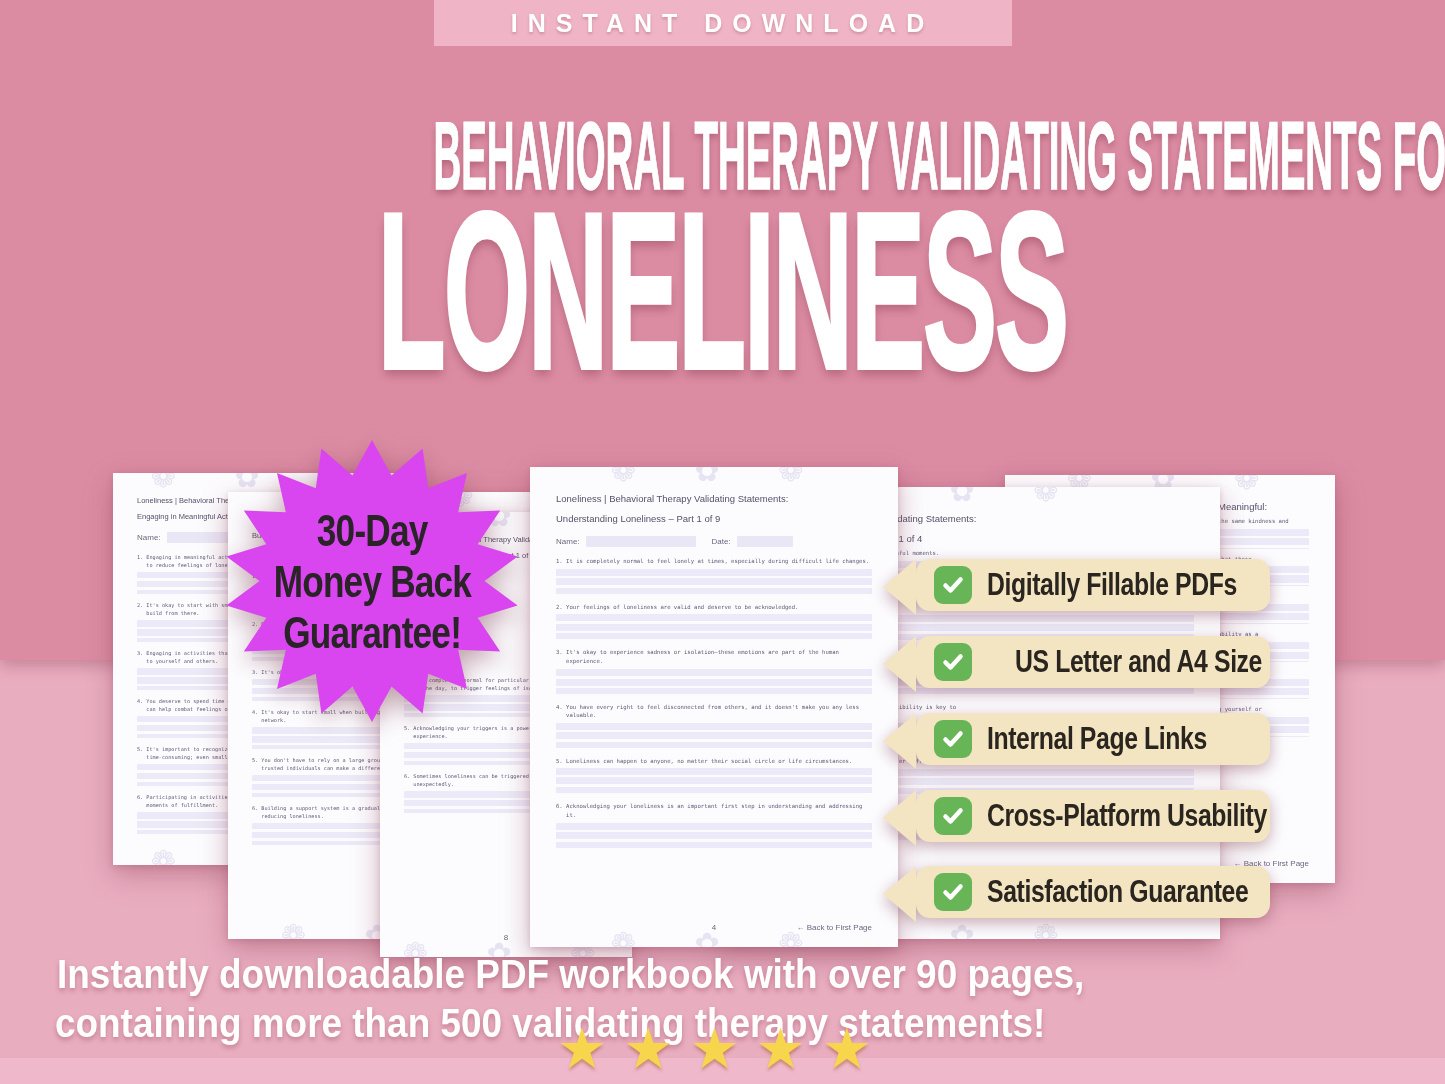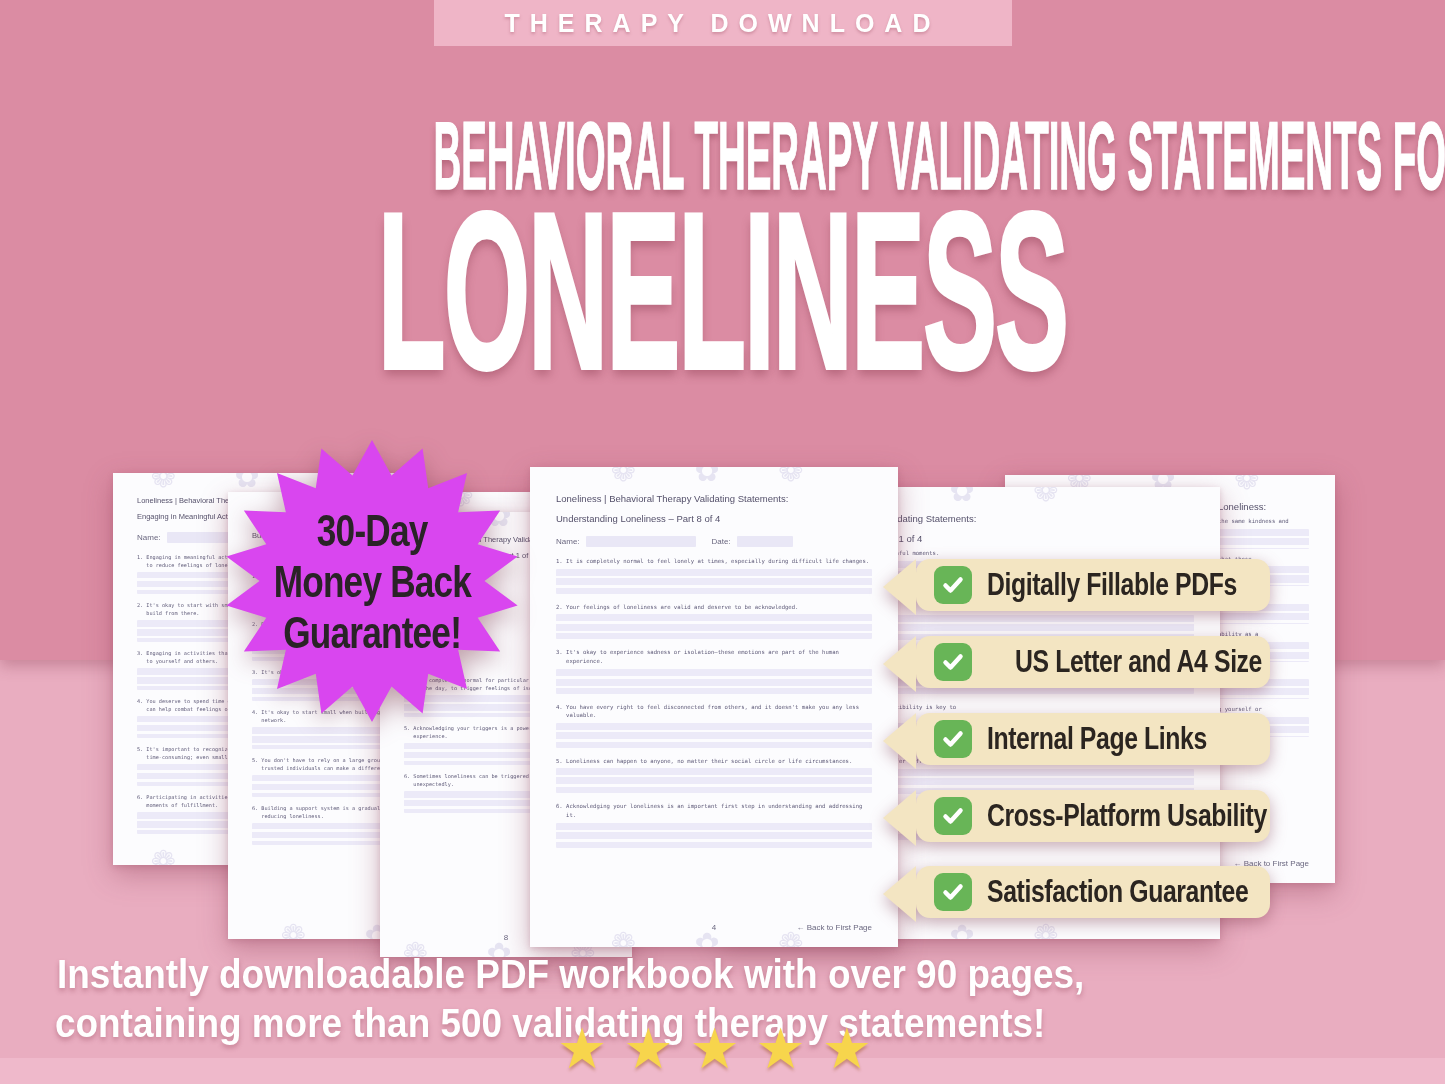--- a/index.html
+++ b/index.html
@@ -97,21 +97,21 @@
          text-shadow:0 3px 3px rgba(160,85,35,.45);}
 </style>
 </head>
 <body>
 
 <div class="stage">
   <div class="bg-top"></div>
   <div class="bg-strip"></div>
 
   <div class="banner">
-    <span>THERAPY DOWNLOAD</span>
+    <span>INSTANT DOWNLOAD</span>
   </div>
 
   <h1 class="title1">BEHAVIORAL THERAPY VALIDATING STATEMENTS FOR</h1>
   <h2 class="title2">LONELINESS</h2>
 
   <div class="page side pA">
     <div class="p-h1">Loneliness | Behavioral Therapy Validating Statements:</div>
     <div class="p-h2">Engaging in Meaningful Activities – Part 1 of 4</div>
     <div class="p-fields">
       <span class="p-lab">Name:</span>
@@ -248,21 +248,21 @@
           <div class="bars"></div>
         </div>
       <div class="p-item">
           <div class="p-tx">6. Give yourself permission to rest when emotions feel heavy.</div>
           <div class="bars"></div>
         </div>
     </div>
   </div>
 
   <div class="page pF">
-    <div class="p-h1">Loneliness:</div>
+    <div class="p-h1">Meaningful:</div>
     <div class="p-items">
       <div class="p-item">
           <div class="p-tx">the same kindness and</div>
           <div class="bars"></div>
         </div>
       <div class="p-item">
           <div class="p-tx">that these</div>
           <div class="bars"></div>
         </div>
       <div class="p-item">
@@ -282,21 +282,21 @@
           <div class="bars"></div>
         </div>
     </div>
     <div class="p-foot">
       <span class="p-back">← Back to First Page</span>
     </div>
   </div>
 
   <div class="page pD">
     <div class="p-h1">Loneliness | Behavioral Therapy Validating Statements:</div>
-    <div class="p-h2">Understanding Loneliness – Part 8 of 4</div>
+    <div class="p-h2">Understanding Loneliness – Part 1 of 9</div>
     <div class="p-fields">
       <span class="p-lab">Name:</span>
         <span class="p-fill fname"></span>
       <span class="p-lab">Date:</span>
         <span class="p-fill fdate"></span>
     </div>
     <div class="p-items">
       <div class="p-item">
           <div class="p-tx">1. It is completely normal to feel lonely at times, especially during difficult life changes.</div>
           <div class="bars"></div>

